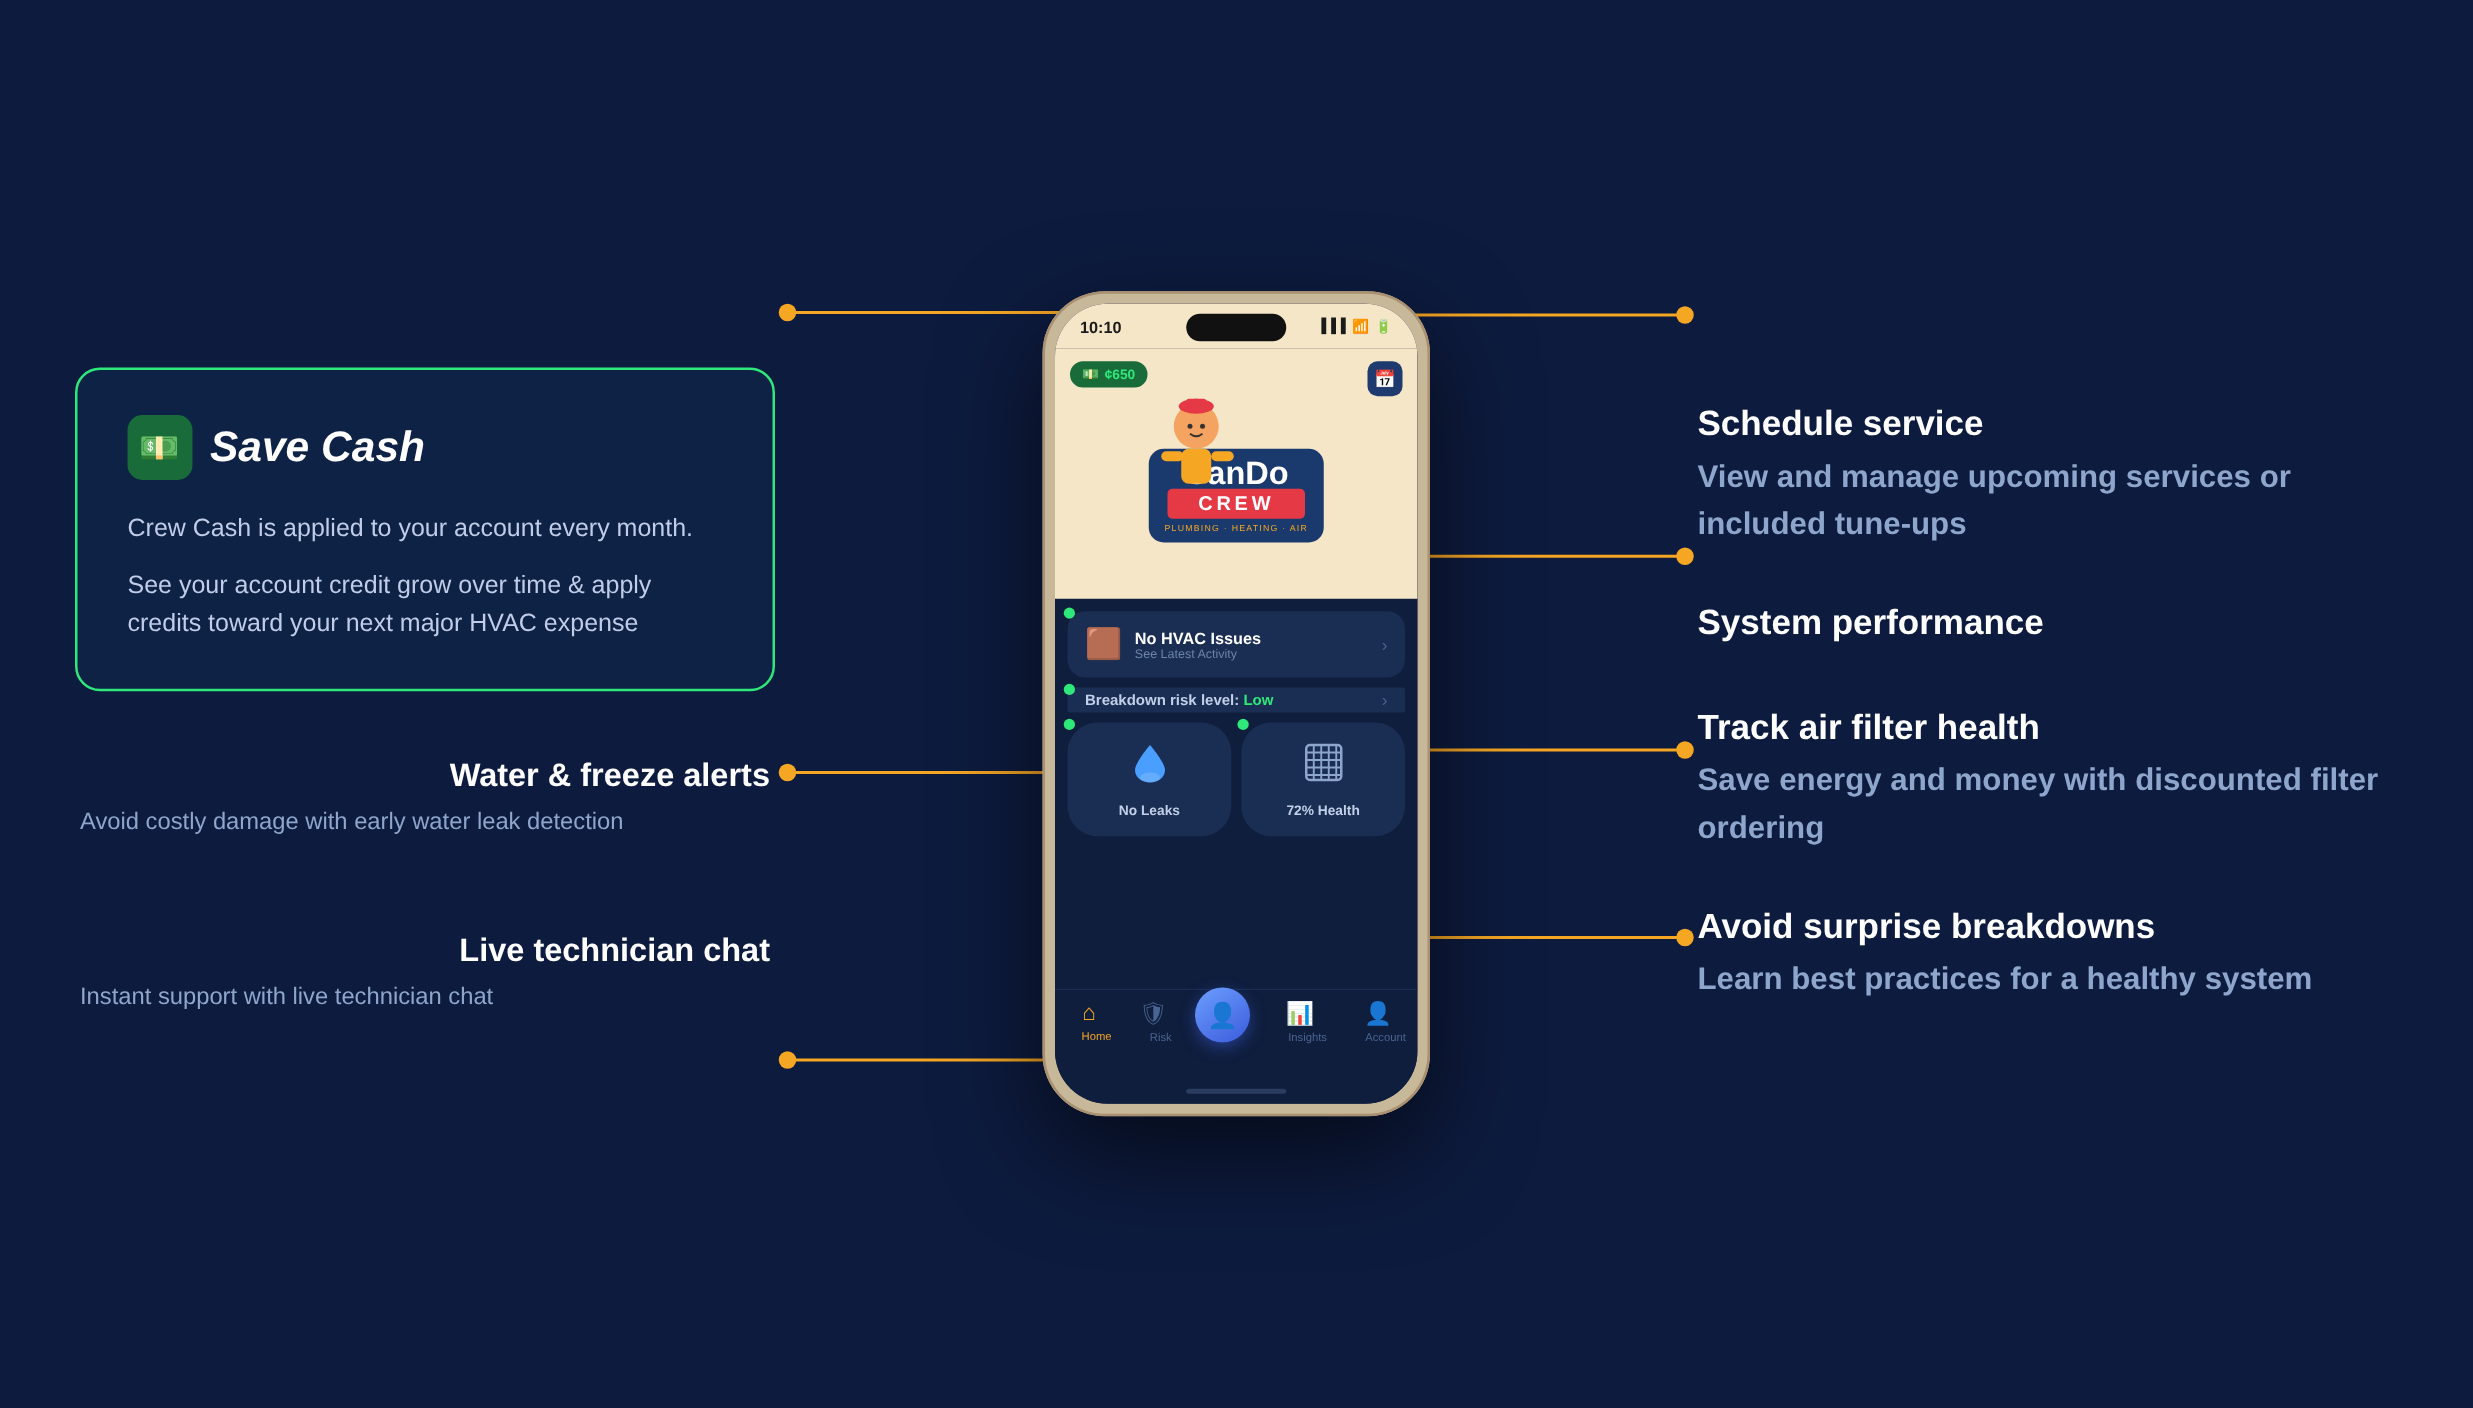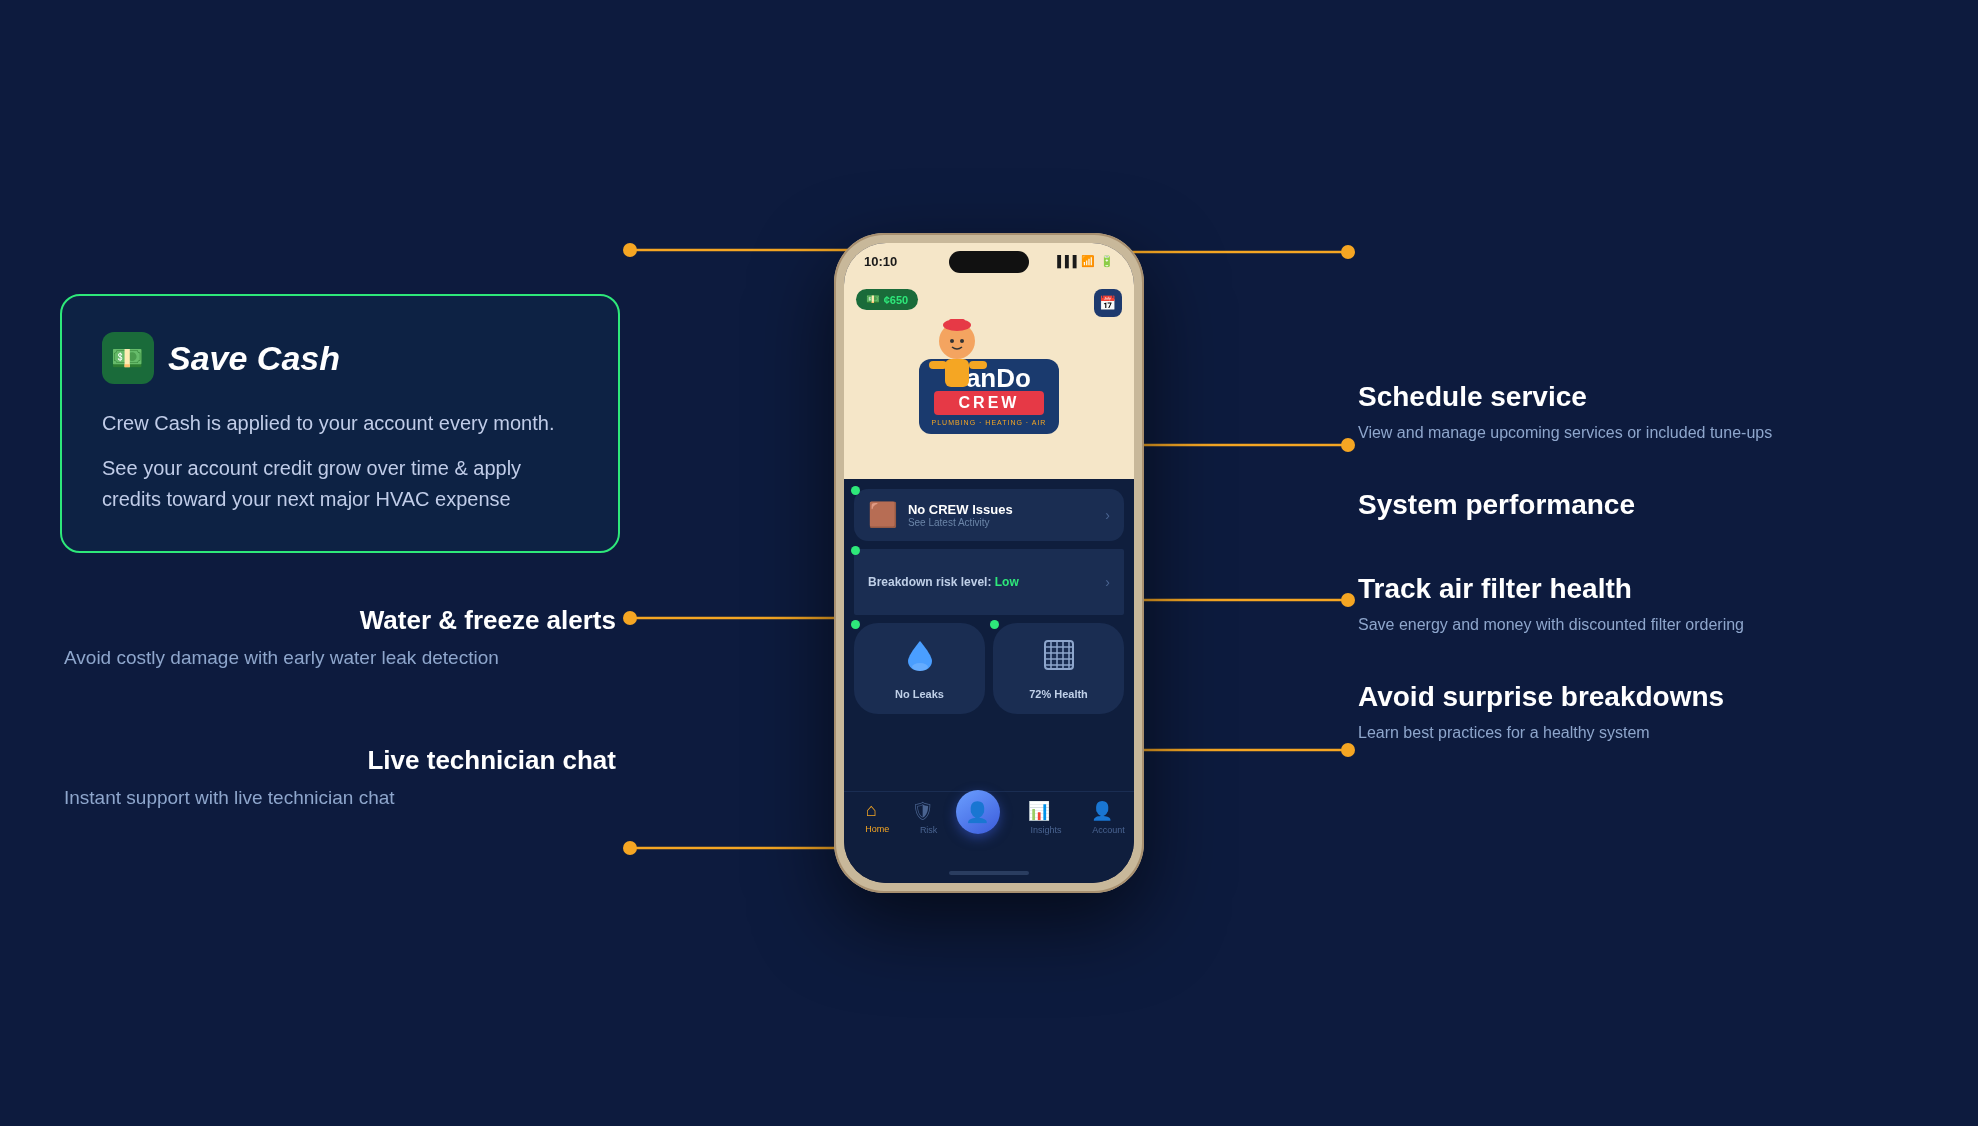--- a/index.html
+++ b/index.html
@@ -256,21 +256,21 @@
     }
 
     .chevron {
       color: #4a6491;
       font-size: 14px;
     }
 
     .breakdown-risk-card {
       background: #1a2d52;
       border-radius: 2px;
-      padding: 25px 14px;
+      padding: 2px 14px;
       display: flex;
       align-items: center;
       justify-content: space-between;
       position: relative;
     }
 
     .risk-text {
       color: #c0d0e8;
       font-size: 12px;
       font-weight: 600;
@@ -394,22 +394,23 @@
 
     .right-feature-title {
       color: #ffffff;
       font-size: 28px;
       font-weight: 700;
       margin-bottom: 8px;
     }
 
     .right-feature-desc {
       color: #8ea6cc;
-      font-size: 16px;
+      font-size: 25px;
       line-height: 1.5;
+      font-weight: bold;
     }
 
     
     .connector-svg {
       position: absolute;
       top: 0;
       left: 0;
       width: 1978px;
       height: 1126px;
       pointer-events: none;
@@ -518,21 +519,21 @@
             <rect x="80" y="62" width="18" height="8" rx="4" fill="#f5a623"></rect>
           </svg>
         </div>
 
         <div class="phone-content">
 
           <div class="hvac-status-card">
             <div class="green-dot"></div>
             <div class="hvac-icon">🟫</div>
             <div class="hvac-text">
-              <div class="hvac-title">No CREW Issues</div>
+              <div class="hvac-title">No HVAC Issues</div>
               <div class="hvac-sub">See Latest Activity</div>
             </div>
             <span class="chevron">›</span>
           </div>
 
           <div class="breakdown-risk-card">
             <div class="green-dot"></div>
             <span class="risk-text">
               <span>Breakdown risk level:</span>
               <span class="risk-level">Low</span>

